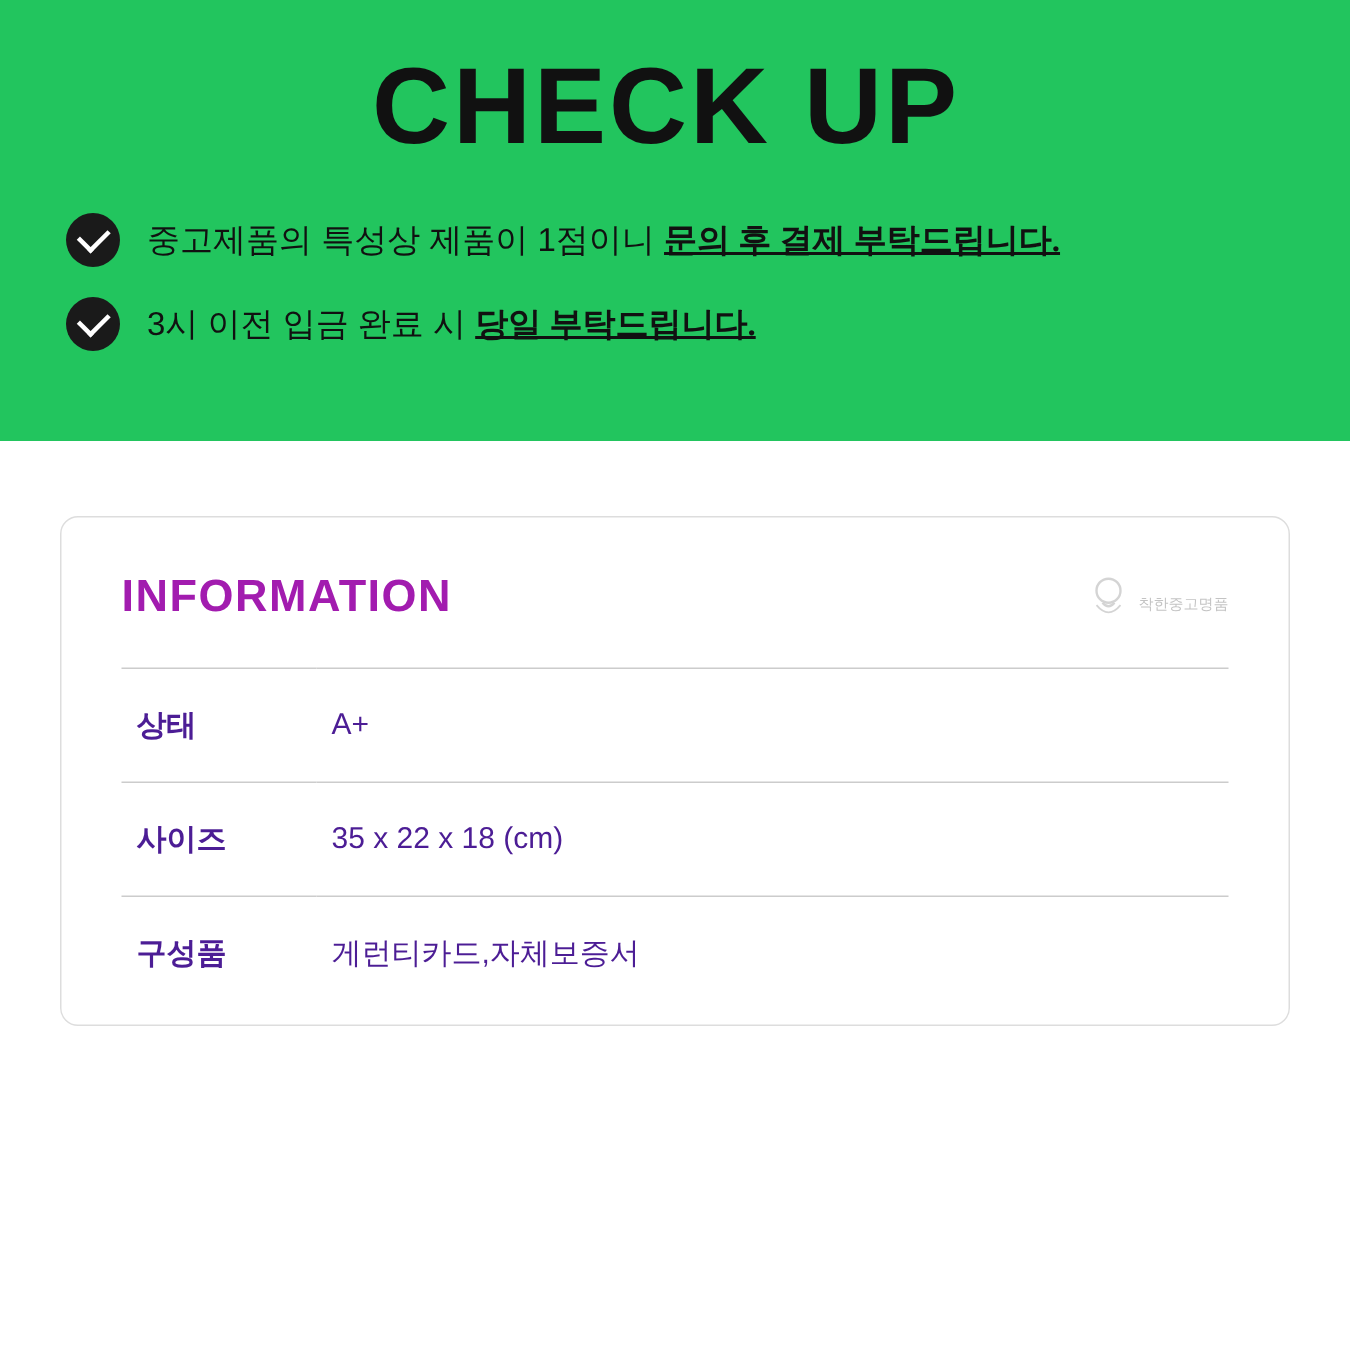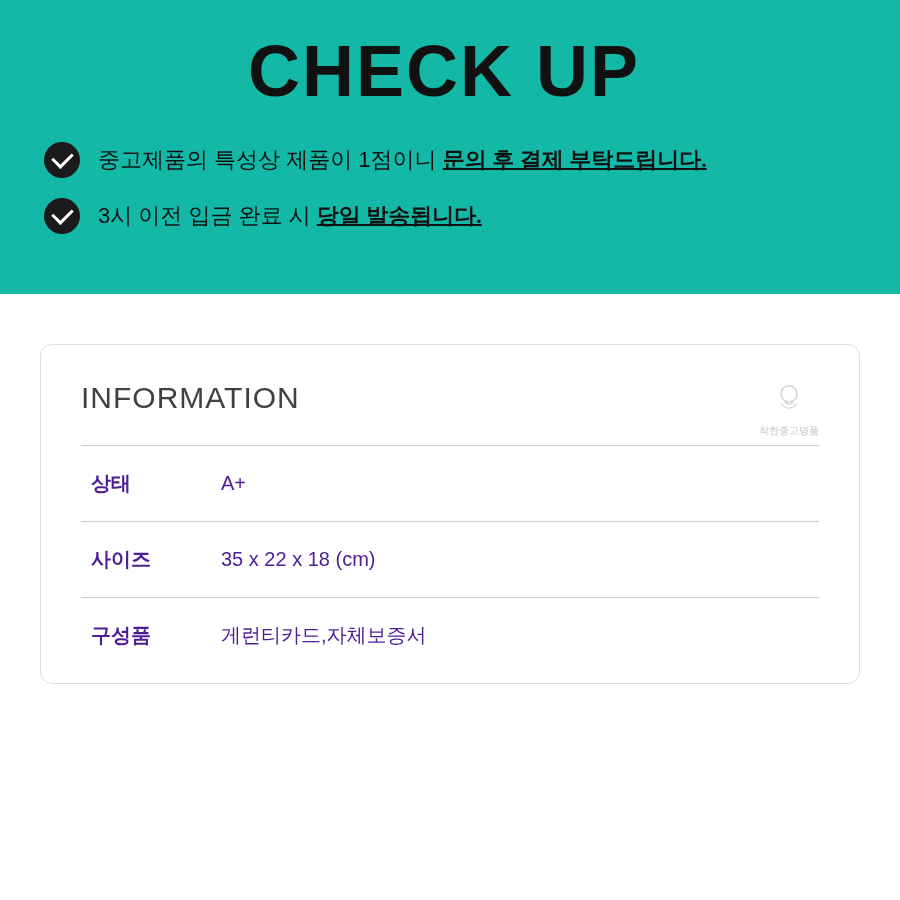--- a/index.html
+++ b/index.html
@@ -9,21 +9,21 @@
     }
 
     body {
       width: 900px;
       min-height: 900px;
       background: #ffffff;
       font-family: -apple-system, BlinkMacSystemFont, 'Segoe UI', sans-serif;
     }
 
     .header-section {
-      background: #14b8a6;
+      background: #22c55e;
       padding: 30px 20px 40px 8px;
       text-align: center;
     }
 
     .main-title {
       font-size: 72px;
       font-weight: 900;
       color: #111111;
       letter-spacing: 2px;
       margin-bottom: 30px;
@@ -83,32 +83,32 @@
       border: 1.5px solid #dddddd;
       border-radius: 12px;
       padding: 36px 40px 10px 40px;
       position: relative;
       max-width: 820px;
       margin: 0 auto;
     }
 
     .info-title {
       font-size: 30px;
-      font-weight: 400;
-      color: #404040;
+      font-weight: 700;
+      color: #a21caf;
       letter-spacing: 1px;
       margin-bottom: 30px;
     }
 
     .brand-watermark {
       position: absolute;
       top: 36px;
       right: 40px;
       display: flex;
-      flex-direction: column;
+      flex-direction: row;
       align-items: center;
       opacity: 0.5;
     }
 
     .brand-watermark-icon {
       width: 40px;
       height: 40px;
     }
 
     .brand-watermark-text {
@@ -154,21 +154,21 @@
   <div class="check-items">
     <div class="check-item">
       <div class="check-icon"></div>
       <span>
         중고제품의 특성상 제품이 1점이니 <span class="highlight">문의 후 결제 부탁드립니다.</span>
       </span>
     </div>
     <div class="check-item">
       <div class="check-icon"></div>
       <span>
-        3시 이전 입금 완료 시 <span class="highlight">당일 발송됩니다.</span>
+        3시 이전 입금 완료 시 <span class="highlight">당일 부탁드립니다.</span>
       </span>
     </div>
   </div>
 </div>
 
 <div class="info-section">
   <div class="info-card">
 
     <h2 class="info-title">INFORMATION</h2>
 

